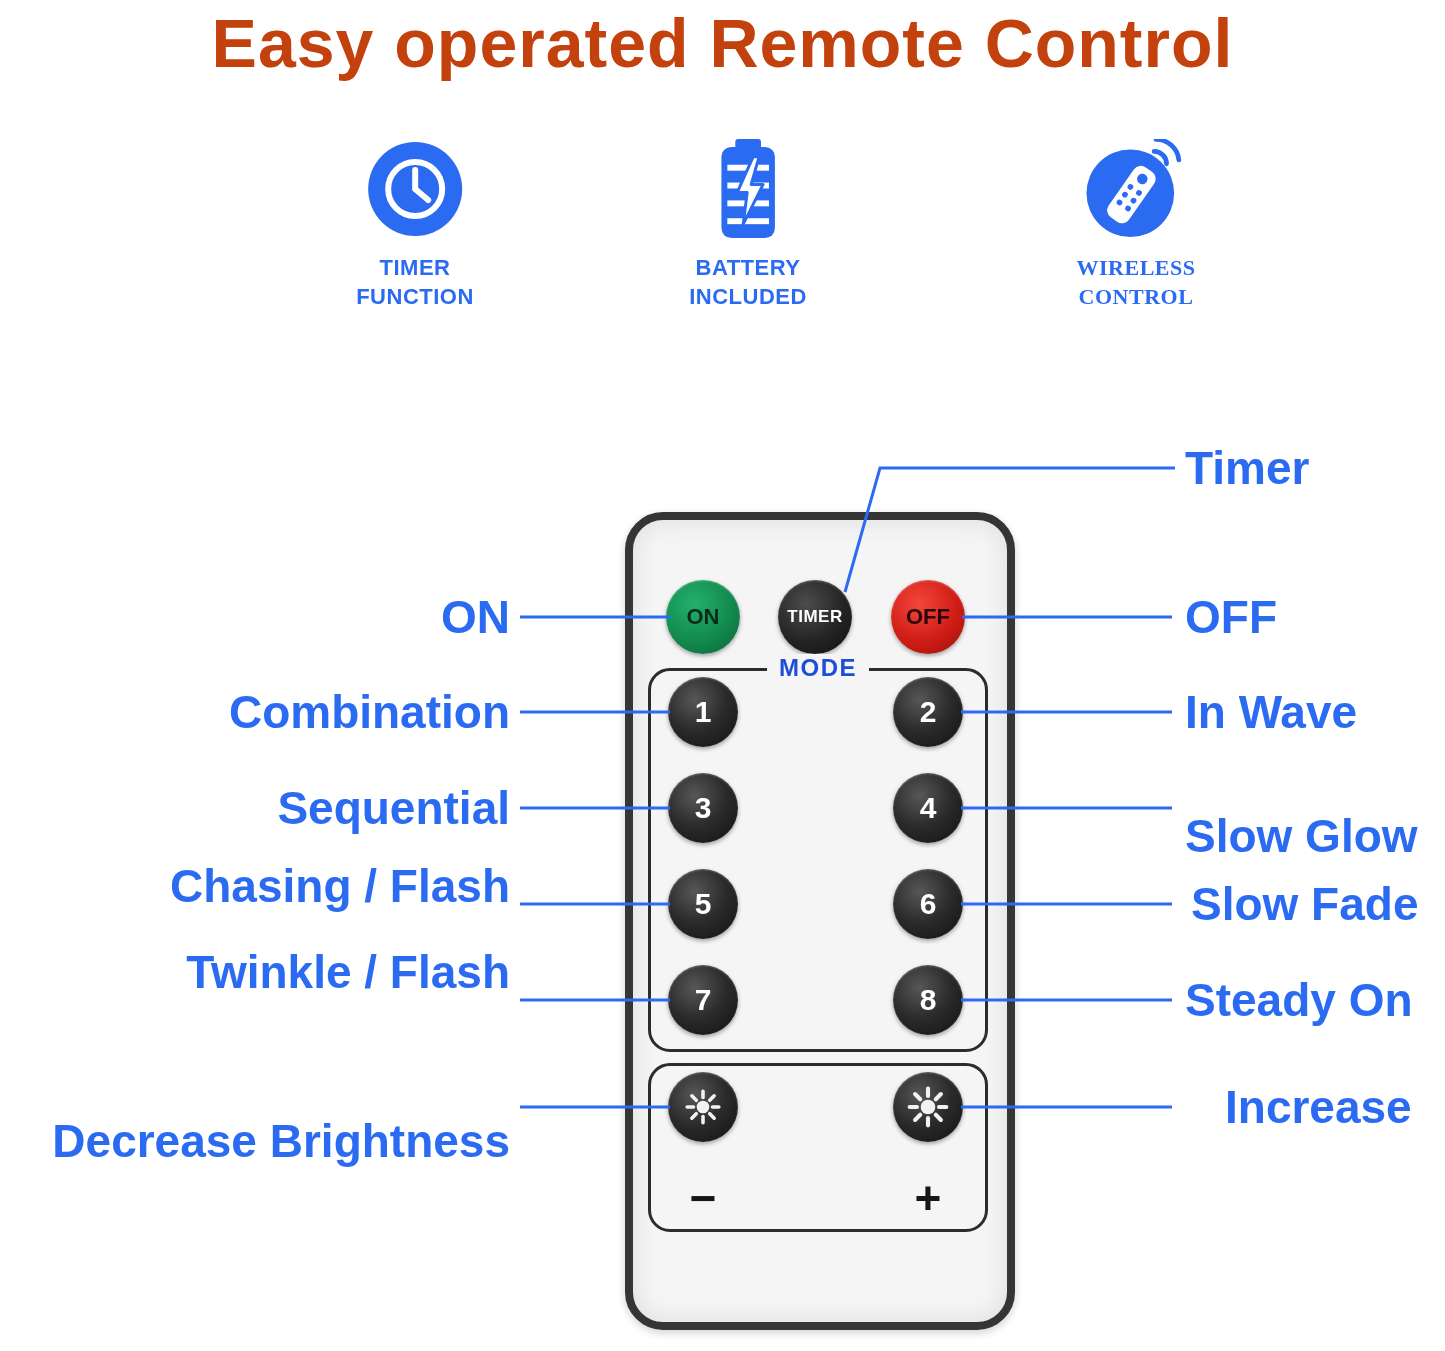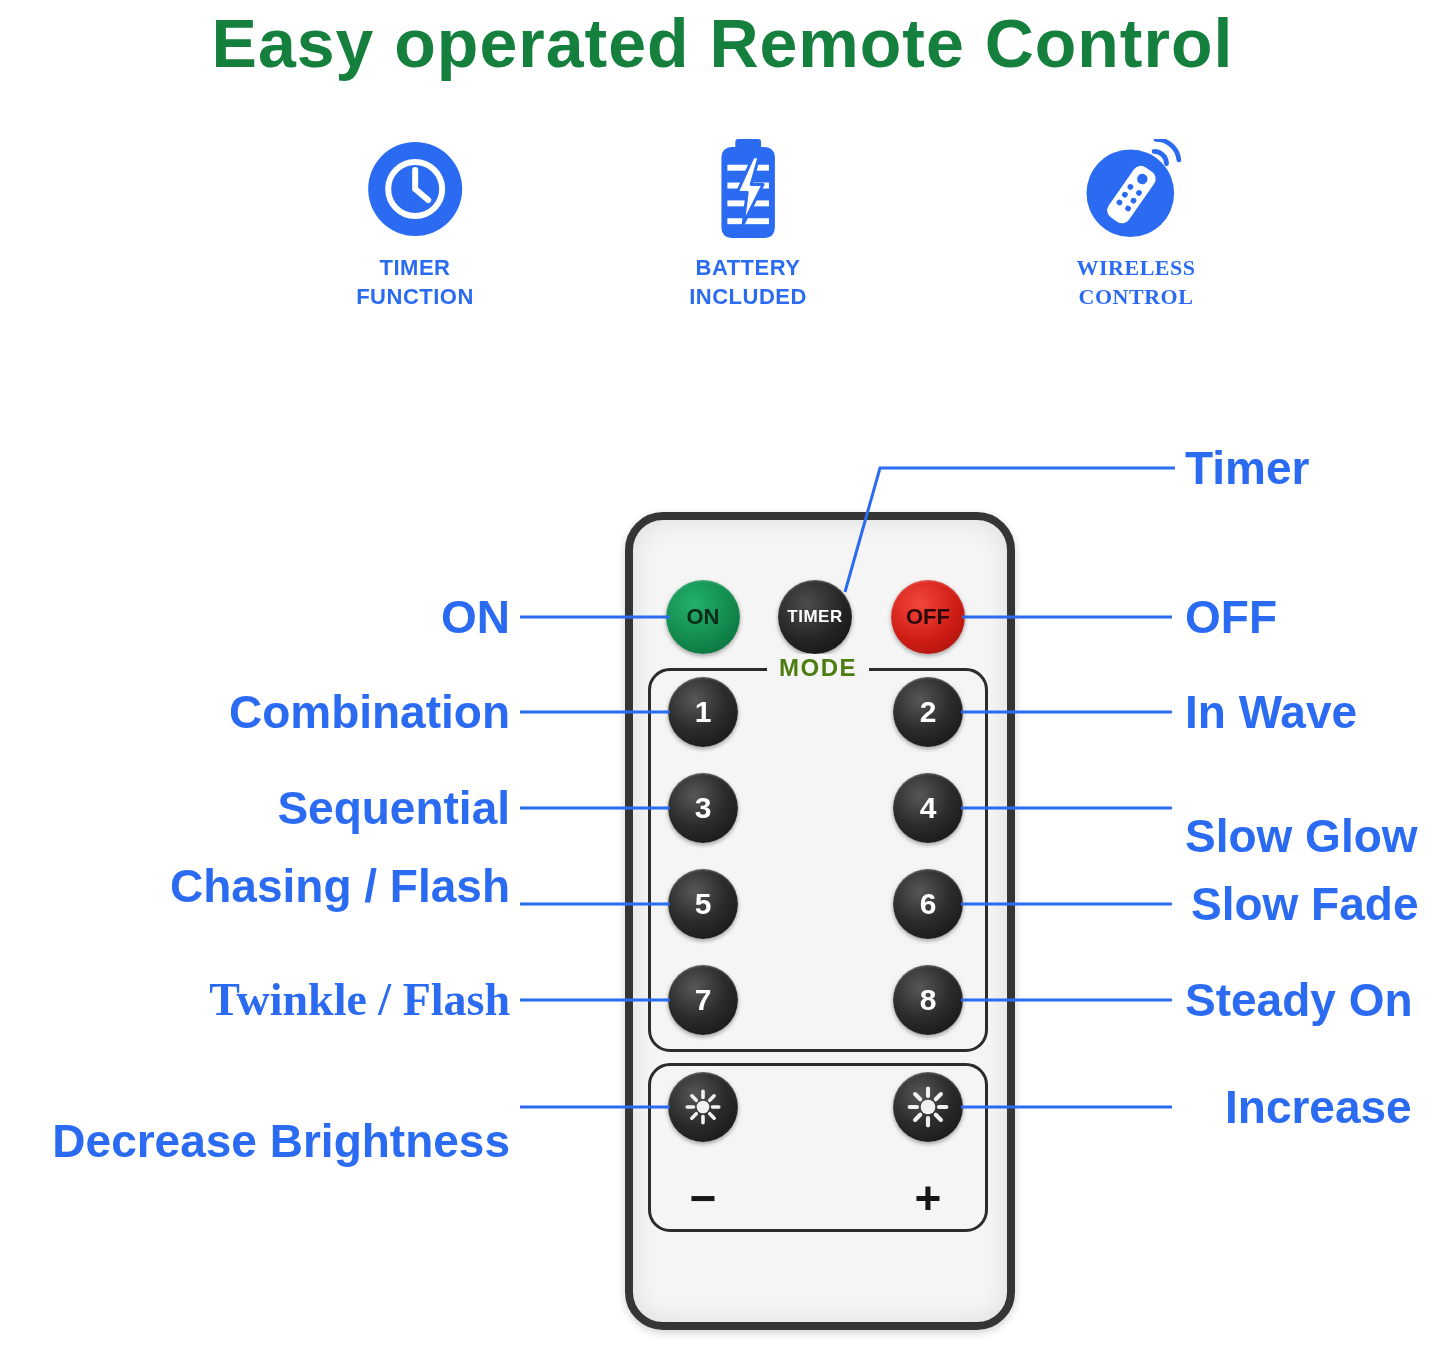--- a/index.html
+++ b/index.html
@@ -2,21 +2,21 @@
 <html><head>
 <meta charset="utf-8">
 <style>
   html,body{margin:0;padding:0;background:#fff;}
   .canvas{
     position:relative;width:1445px;height:1351px;overflow:hidden;background:#fff;
     font-family:"Liberation Sans", sans-serif;
   }
   .title{
     position:absolute;top:4px;left:0;width:100%;text-align:center;
-    font-size:68px;font-weight:bold;color:#15803d;letter-spacing:1px;
+    font-size:68px;font-weight:bold;color:#c2410c;letter-spacing:1px;
   }
   
   .feature{position:absolute;top:136px;transform:translateX(-50%);text-align:center;}
   .feature-icon{height:106px;display:flex;align-items:center;justify-content:center;}
   .feature-label{
     margin-top:12px;font-size:22px;font-weight:bold;color:#2b6bf2;
     letter-spacing:.5px;line-height:1.3;white-space:pre-line;
   }
   
   .lines{position:absolute;top:0;left:0;z-index:5;pointer-events:none;}
@@ -48,21 +48,21 @@
     width:70px;height:70px;
     background:radial-gradient(circle at 38% 32%, #575757 0%, #2b2b2b 48%, #101010 100%);
     color:#fff;font-size:30px;
   }
   .outline{position:absolute;box-sizing:border-box;border:3px solid #2c2c2c;border-radius:22px;}
   .outline-mode{left:15px;top:148px;width:340px;height:384px;}
   .outline-dim{left:15px;top:543px;width:340px;height:169px;}
   .outline-label{position:absolute;left:15px;width:340px;text-align:center;z-index:2;}
   .outline-label span{
     background:#f5f5f5;padding:0 12px;font-size:24px;font-weight:bold;
-    color:#4d7c0f;letter-spacing:1.5px;line-height:26px;
+    color:#1d4ed8;letter-spacing:1.5px;line-height:26px;
   }
   .dim-sign{
     position:absolute;width:70px;text-align:center;font-size:46px;
     font-weight:bold;color:#161616;line-height:46px;
   }
 </style>
 </head>
 <body>
 
 <div class="canvas">
@@ -193,18 +193,18 @@
 
   <div class="callout right" style="top:442px;">Timer</div>
   <div class="callout left" style="top:591px;">ON</div>
   <div class="callout right" style="top:591px;">OFF</div>
   <div class="callout left" style="top:686px;">Combination</div>
   <div class="callout right" style="top:686px;">In Wave</div>
   <div class="callout left" style="top:782px;">Sequential</div>
   <div class="callout right" style="top:810px;">Slow Glow</div>
   <div class="callout left" style="top:860px;">Chasing / Flash</div>
   <div class="callout right" style="top:878px;margin-left:6px;">Slow Fade</div>
-  <div class="callout left" style="top:974px;font-family:Liberation Serif, serif;">Twinkle / Flash</div>
+  <div class="callout left" style="top:946px;">Twinkle / Flash</div>
   <div class="callout right" style="top:974px;">Steady On</div>
   <div class="callout left" style="top:1115px;">Decrease Brightness</div>
   <div class="callout right" style="top:1081px;margin-left:40px;">Increase</div>
 
 </div>
 
 </body></html>

